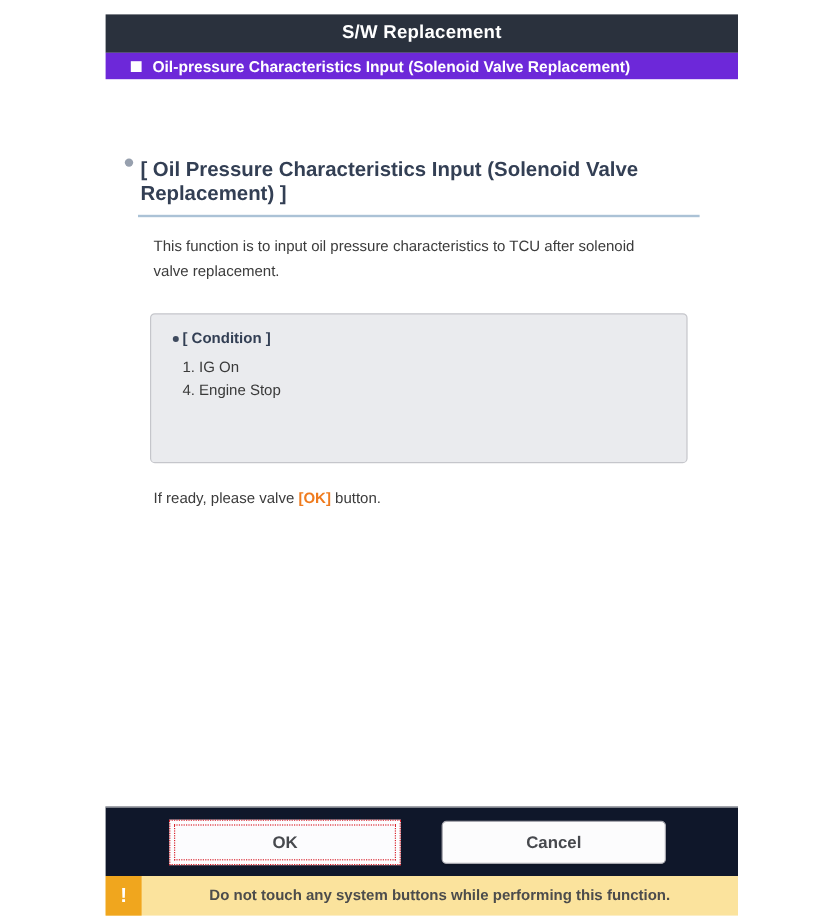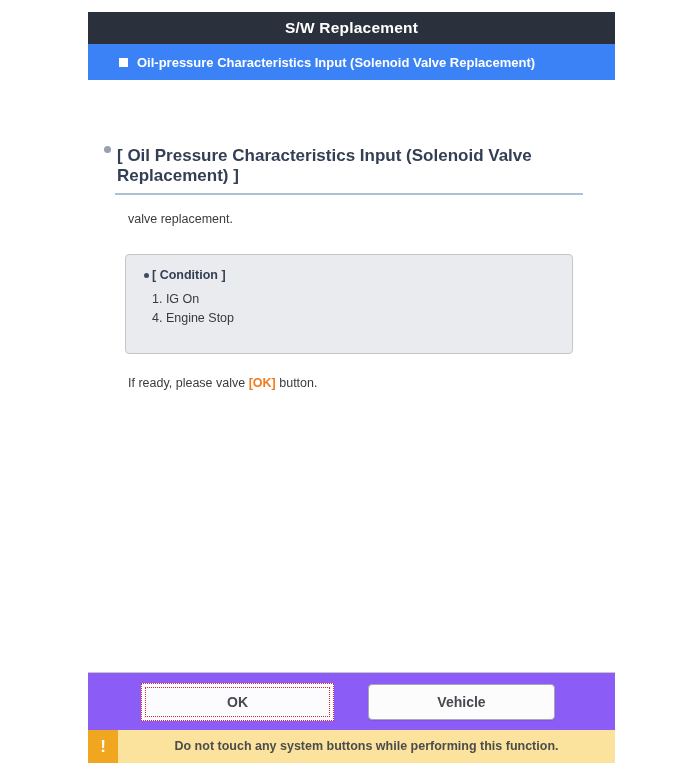--- a/index.html
+++ b/index.html
@@ -5,47 +5,47 @@
   * { margin:0; padding:0; box-sizing:border-box; }
   html,body { width:700px; height:769px; background:#ffffff;
               font-family:"Liberation Sans", sans-serif; }
   .stage { position:relative; width:700px; height:769px; background:#ffffff; overflow:hidden; }
 
   .panel { position:absolute; left:88px; top:12px; width:527px; }
 
   .titlebar { height:32px; background:#2a313d; color:#ffffff; font-size:15.5px;
               font-weight:bold; text-align:center; line-height:32px; letter-spacing:.2px; }
 
-  .subbar { height:36px; background:#3b82f6; color:#ffffff; display:flex;
-            align-items:center; padding-left:31px; }
+  .subbar { height:22px; background:#6d28d9; color:#ffffff; display:flex;
+            align-items:center; padding-left:21px; }
   .subbar .sq { width:9px; height:9px; background:#ffffff; margin-right:9px; flex:0 0 auto; }
   .subbar .txt { font-size:13px; font-weight:bold; }
 
   .sec-title { margin:32px 0 0 16px; display:flex; align-items:center; }
   .sec-title .dot { width:7px; height:7px; border-radius:50%; background:#97a0ae;
                     margin-right:6px; flex:0 0 auto; }
   .sec-title .txt { color:#333f54; font-size:17px; font-weight:bold;margin-top:34px; }
 
   .rule { height:2px; background:#abc2d6; margin:7px 32px 0 27px; }
 
   .desc { margin:14px 0 0 40px; color:#3b3b3b; font-size:12.5px; line-height:21px; }
 
-  .cond { margin:24px 12px 0 37px; width:448px; height:100px; background:#eaebee;
+  .cond { margin:24px 12px 0 37px; width:448px; height:125px; background:#eaebee;
           border:1px solid #c5c6cb; border-radius:4px; padding:13px 0 0 18px; }
   .cond-title { display:flex; align-items:center; }
   .cond-title .cdot { width:5px; height:5px; border-radius:50%; background:#3e4a5e;
                       margin-right:3px; flex:0 0 auto; }
   .cond-title .txt { color:#333f54; font-size:12.5px; font-weight:bold; }
   .cond-items { margin:8px 0 0 8px; color:#3a3a3a; font-size:12.5px; line-height:19px; }
 
   .instr { margin:22px 0 0 40px; color:#3b3b3b; font-size:12.5px; }
   .instr .hl { color:#ef7b1e; font-weight:bold; }
 
   .footer { position:absolute; left:88px; top:672px; width:527px; }
-  .btnbar { position:relative; height:58px; background:#8b5cf6; border-top:1px solid #c7c7ca; }
+  .btnbar { position:relative; height:58px; background:#0f172a; border-top:1px solid #c7c7ca; }
   button { font-family:"Liberation Sans", sans-serif; cursor:pointer; }
   .ok { position:absolute; left:53px; top:10px; width:193px; height:38px;
         background:#fcfcfe; border:1px dotted #d9252e; outline:1px dotted #d9252e;
         outline-offset:-5px; color:#47494e; font-size:14px; font-weight:bold; }
   .cancel { position:absolute; left:280px; top:11px; width:187px; height:36px;
             background:#fcfcfd; border:1px solid #a7a7af; border-radius:4px;
             box-shadow:0 1px 1px rgba(0,0,0,0.08); color:#47494e; font-size:14px; font-weight:bold; }
   .warn { height:33px; background:#fbe39d; display:flex; align-items:stretch; }
   .warn-ic { width:30px; background:#f0a61e; color:#ffffff; font-size:17px; font-weight:bold;
              text-align:center; line-height:33px; flex:0 0 auto; }
@@ -67,20 +67,21 @@
       <span class="txt">Oil-pressure Characteristics Input (Solenoid Valve Replacement)</span>
     </div>
 
     <div class="sec-title">
       <span class="dot"></span>
       <span class="txt">[ Oil Pressure Characteristics Input (Solenoid Valve Replacement) ]</span>
     </div>
     <div class="rule"></div>
 
     <div class="desc">
+      <div>This function is to input oil pressure characteristics to TCU after solenoid</div>
       <div>valve replacement.</div>
     </div>
 
     <div class="cond">
       <div class="cond-title">
         <span class="cdot"></span>
         <span class="txt">[ Condition ]</span>
       </div>
       <div class="cond-items">
         <div>1. IG On</div>
@@ -88,20 +89,20 @@
       </div>
     </div>
 
     <div class="instr"><span>If ready, please valve </span><span class="hl">[OK]</span><span> button.</span></div>
 
   </div>
 
   <div class="footer">
     <div class="btnbar">
       <button class="ok">OK</button>
-      <button class="cancel">Vehicle</button>
+      <button class="cancel">Cancel</button>
     </div>
     <div class="warn">
       <div class="warn-ic">!</div>
       <div class="warn-tx">Do not touch any system buttons while performing this function.</div>
     </div>
   </div>
 </div>
 
 </body></html>

